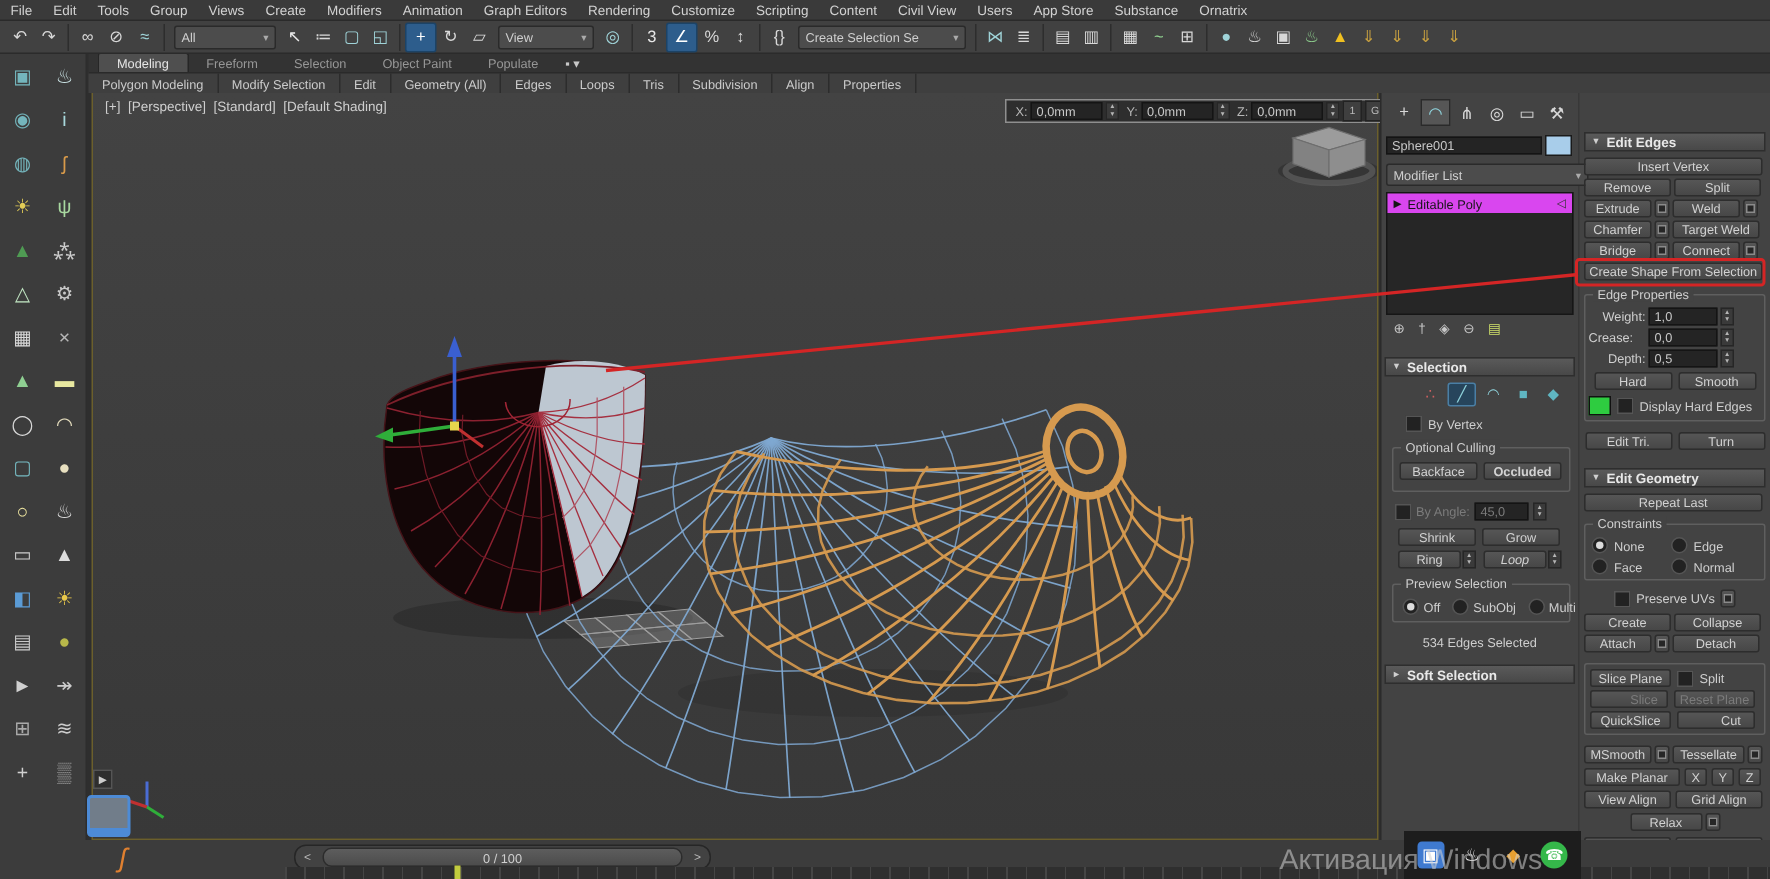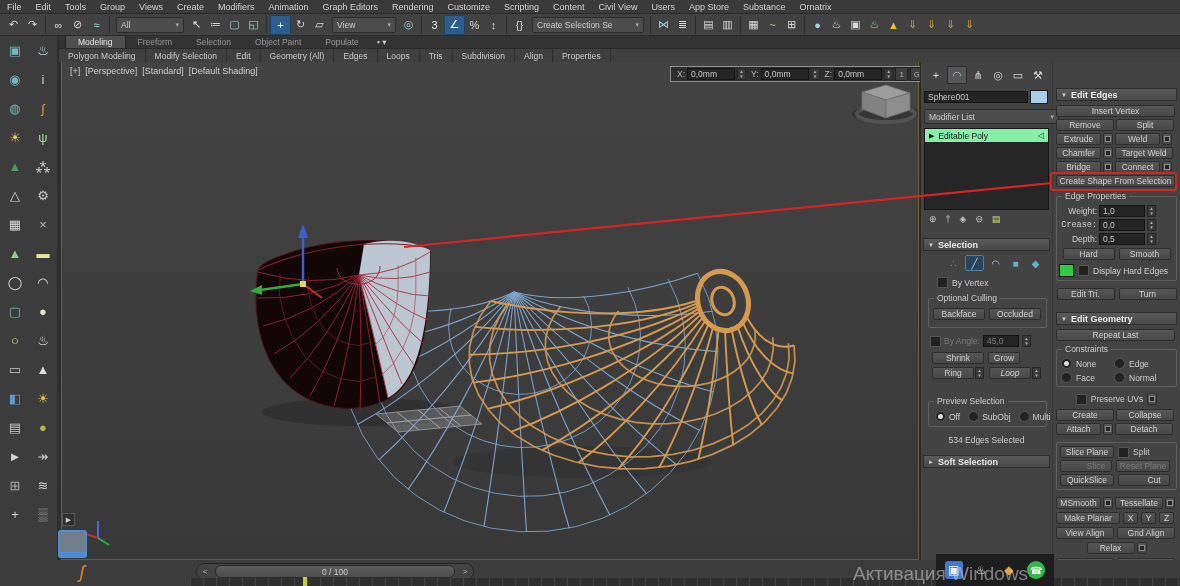--- a/index.html
+++ b/index.html
@@ -82,21 +82,21 @@
   .ck{width:9px;height:9px;background:#222;border:1px solid #555;display:inline-flex;align-items:center;
       justify-content:center;color:#ddd;font-size:8px;flex:0 0 auto;box-sizing:content-box;}
   .rd{width:9px;height:9px;border-radius:50%;background:#222;border:1px solid #555;display:inline-block;
       position:relative;flex:0 0 auto;}
   .rd.on::after{content:"";position:absolute;left:2px;top:2px;width:5px;height:5px;border-radius:50%;background:#dcdcdc;}
   .lab{font-size:8.5px;color:#cfcfcf;white-space:nowrap;}
   .lab.dis{color:#7b7b7b;}
   .subi{width:17px;height:14px;display:flex;align-items:center;justify-content:center;font-size:10px;border-radius:2px;}
   .subi.active{background:#27455c;border:1px solid #4a7fa5;}
   #stackbox{background:#262626;border:1px solid #161616;height:80px;margin:4px 3px 0 3px;}
-  #stackrow{height:13px;background:#86efac;color:#161616;display:flex;align-items:center;gap:4px;
+  #stackrow{height:13px;background:#d946ef;color:#161616;display:flex;align-items:center;gap:4px;
             padding:0 4px;font-size:8.5px;}
   
   #bottombar{left:0;top:560px;width:1180px;height:26px;background:#3c3c3c;z-index:5;}
   #slider{position:absolute;left:196px;top:3px;width:276px;height:15px;background:#424242;border:1px solid #262626;
           border-radius:8px;display:flex;align-items:center;}
   #slider .sb{width:16px;height:13px;display:flex;align-items:center;justify-content:center;color:#bbb;font-size:8px;}
   #framebtn{flex:1;height:11px;background:linear-gradient(#5d5d5d,#4c4c4c);border:1px solid #2c2c2c;border-radius:6px;
             display:flex;align-items:center;justify-content:center;font-size:8.5px;color:#cfcfcf;margin:0 2px;}
   #ticks{position:absolute;left:190px;top:18px;width:990px;height:8px;background:#2f2f2f;
          background-image:repeating-linear-gradient(90deg,#454545 0 1px,transparent 1px 13px);}
@@ -684,41 +684,41 @@
         </span>
       </div>
     <div class="row" style="margin:6px 0 0 16px;gap:4px;">
       <span class="ck"></span>
       <span class="lab">By Vertex</span>
     </div>
     <div class="grp" style="margin:10px 5px 0 7px;height:30px;">
       <span class="gl">Optional Culling</span>
       <div class="row" style="margin:9px 4px 0 4px;gap:4px;">
         <span class="b" style="width:52px;">Backface</span>
-        <span class="b" style="width:52px;">Occluded</span>
+        <span class="b" style="width:52px;font-weight:bold;">Occluded</span>
       </div>
     </div>
     <div class="row" style="margin:7px 0 0 9px;gap:3px;">
       <span class="ck"></span>
       <span class="lab dis">By Angle:</span>
       <span class="fld" style="width:36px;color:#7b7b7b;">45,0</span>
       <span class="sp"></span>
     </div>
     <div class="row" style="margin:5px 0 0 11px;gap:4px;">
       <span class="b" style="width:52px;">Shrink</span>
-      <span class="b" style="width:32px;">Grow</span>
+      <span class="b" style="width:52px;">Grow</span>
     </div>
     <div class="row" style="margin:3px 0 0 11px;gap:1px;">
       <span class="b" style="width:42px;">Ring</span>
       <span class="sp"></span>
       <span style="width:3px;"></span>
       <span class="b" style="width:42px;font-style:italic;">Loop</span>
       <span class="sp"></span>
     </div>
-    <div class="grp" style="margin:22px 5px 0 7px;height:26px;">
+    <div class="grp" style="margin:10px 5px 0 7px;height:26px;">
       <span class="gl">Preview Selection</span>
       <div class="row" style="margin:9px 2px 0 6px;gap:3px;">
         <span class="rd on"></span>
         <span class="lab">Off</span>
         <span class="rd" style="margin-left:5px;"></span>
         <span class="lab">SubObj</span>
         <span class="rd" style="margin-left:5px;"></span>
         <span class="lab">Multi</span>
       </div>
     </div>
@@ -770,21 +770,21 @@
         </span>
       </div>
     <div class="grp" style="margin-top:9px;padding:2px 2px 3px 2px;">
       <span class="gl">Edge Properties</span>
       <div class="row" style="margin-top:6px;">
         <span class="lab" style="width:38px;text-align:right;">Weight:</span>
         <span class="fld" style="width:46px;">1,0</span>
         <span class="sp"></span>
       </div>
       <div class="row" style="margin-top:2px;">
-        <span class="lab" style="width:38px;text-align:right;font-family:Liberation Mono, monospace;">Crease:</span>
+        <span class="lab" style="width:38px;">Crease:</span>
         <span class="fld" style="width:46px;">0,0</span>
         <span class="sp"></span>
       </div>
       <div class="row" style="margin-top:2px;">
         <span class="lab" style="width:38px;text-align:right;">Depth:</span>
         <span class="fld" style="width:46px;">0,5</span>
         <span class="sp"></span>
       </div>
       <div class="row" style="margin-top:3px;gap:4px;justify-content:center;">
         <span class="b whg">Hard</span>

